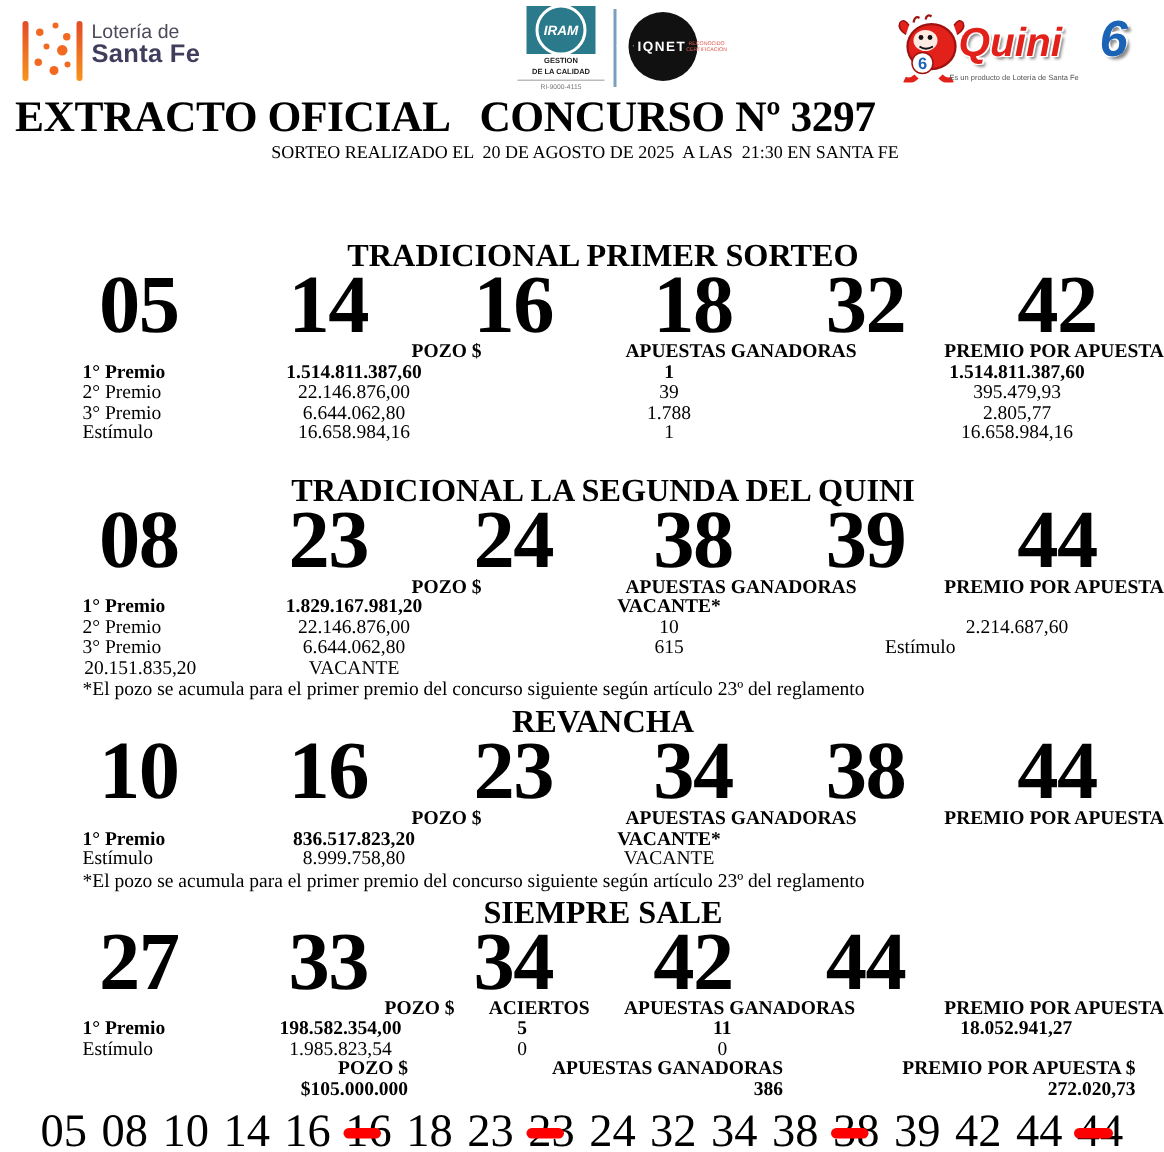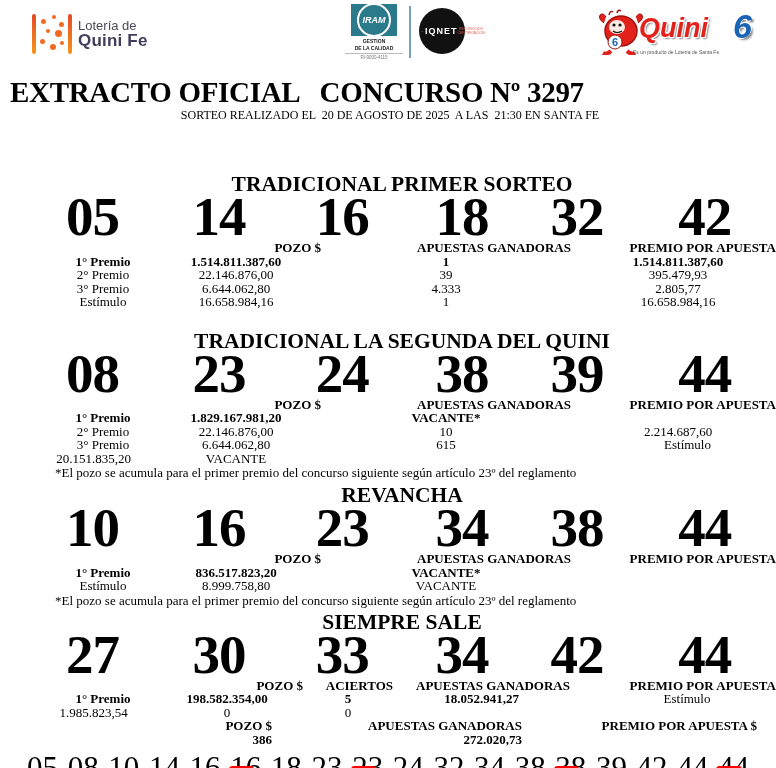--- a/index.html
+++ b/index.html
@@ -2,21 +2,21 @@
 <html><head>
 <meta charset="utf-8">
 <style>
   html,body{margin:0;padding:0;}
   body{width:776px;height:768px;background:#fff;overflow:hidden;
        font-family:"Liberation Serif", serif;color:#000;}
   .page{position:relative;width:776px;height:768px;background:#fff;}
 
   
   .logos{position:relative;height:62px;}
-  .sf-logo{position:absolute;left:32px;top:14px;display:flex;align-items:center;}
+  .sf-logo{position:absolute;left:15px;top:14px;display:flex;align-items:flex-start;}
   .sf-bar{width:4px;height:40px;border-radius:2px;background:linear-gradient(#e34b27,#f7941d);}
   .sf-dots{position:relative;width:28px;height:40px;margin:0 2px;}
   .sf-dots i{position:absolute;border-radius:50%;background:#f26a21;}
   .sf-text{margin-left:6px;font-family:"Liberation Sans",sans-serif;line-height:1;}
   .sf-text .l1{font-size:13px;color:#4a4a5a;}
   .sf-text .l2{font-size:17px;font-weight:bold;color:#413d5c;letter-spacing:.2px;}
   .cert{position:absolute;left:345px;top:4px;display:flex;align-items:flex-start;}
   .iram{width:58px;text-align:center;font-family:"Liberation Sans",sans-serif;}
   .iram-sq{width:46px;height:32px;margin:0 auto;background:#2a7a8c;display:flex;align-items:center;justify-content:center;}
   .iram-circ{width:30px;height:30px;border:2px solid #fff;border-radius:50%;display:flex;align-items:center;justify-content:center;
@@ -34,34 +34,34 @@
   .quini-mascot{position:absolute;left:0;top:6px;width:52px;height:46px;}
   .quini-word{position:absolute;left:44px;top:10px;font-family:"Liberation Sans",sans-serif;
               font-weight:bold;font-style:italic;font-size:27px;color:#e3211b;
               text-shadow:-1px -1px 0 #fff,1px -1px 0 #fff,-1px 1px 0 #fff,1px 1px 0 #fff,2px 2px 2px #8a8a8a;text-align:right;}
   .quini-six{position:absolute;left:138px;top:4px;font-family:"Liberation Sans",sans-serif;
              font-weight:bold;font-style:italic;font-size:34px;color:#1b63b5;
              text-shadow:-1px -1px 0 #fff,1px -1px 0 #fff,-1px 1px 0 #fff,2px 2px 2px #8a8a8a;}
   .quini-tag{position:absolute;left:38px;top:46px;font-size:5px;color:#555;
              font-family:"Liberation Sans",sans-serif;white-space:nowrap;}
 
-  .doc-title{margin:14px 0 0 10px;font-size:29px;font-weight:bold;white-space:pre;letter-spacing:-.3px;line-height:32px;}
+  .doc-title{margin:0 0 0 10px;font-size:29px;font-weight:bold;white-space:pre;letter-spacing:-.3px;line-height:32px;}
   .doc-sub{text-align:center;font-size:12px;white-space:pre;line-height:14px;margin-left:4px;}
 
   
   #sections{position:relative;padding-left:28px;}
   .section-title{font-size:21.5px;font-weight:bold;text-align:center;line-height:21px;margin:0;}
   .s1{margin-top:52px;} .s2{margin-top:22px;} .s3{margin-top:6px;} .s4{margin-top:5px;}
   .numrow{display:grid;grid-template-columns:17.25% 16.55% 16.4% 15.65% 15.1% 19.05%;height:46px;}
   .numrow span{text-align:center;font-size:55px;font-weight:bold;line-height:44px;letter-spacing:-1px;}
   .tbl{width:749px;margin-left:8px;display:grid;font-size:13px;line-height:13.5px;}
   .tbl.cols3{grid-template-columns:115px 170px 250px 214px;}
   .tbl.cols4{grid-template-columns:115px 152px 90px 177px 215px;}
   .tbl .hdr{font-weight:bold;text-align:right;}
-  .tbl .lbl{text-align:center;padding-left:19px;}
+  .tbl .lbl{text-align:left;padding-left:19px;}
   .tbl .cell{text-align:center;}
   .tbl .b{font-weight:bold;}
   .footnote{font-size:13px;line-height:13px;margin:1px 0 0 27px;}
 
   
   .pe-tbl{width:749px;margin-left:8px;display:grid;grid-template-columns:264px 250px 235px;
           font-size:13px;line-height:14px;}
   .pe-tbl div{text-align:right;font-weight:bold;}
 
   
@@ -85,21 +85,21 @@
         <i style="left:21px;top:8px;width:5px;height:5px;"></i>
         <i style="left:8px;top:15px;width:4px;height:4px;"></i>
         <i style="left:17px;top:16px;width:7px;height:7px;"></i>
         <i style="left:2px;top:25px;width:5px;height:5px;"></i>
         <i style="left:12px;top:30px;width:6px;height:6px;"></i>
         <i style="left:22px;top:27px;width:4px;height:4px;"></i>
       </div>
       <div class="sf-bar"></div>
       <div class="sf-text">
         <div class="l1">Lotería de</div>
-        <div class="l2">Quini Fe</div>
+        <div class="l2">Santa Fe</div>
       </div>
     </div>
 
     <div class="cert">
       <div class="iram">
         <div class="iram-sq">
           <div class="iram-circ">IRAM</div>
         </div>
         <div class="iram-cap">
           <span>GESTION</span><br>
@@ -160,21 +160,21 @@
           <div class="lbl b">1° Premio</div>
           <div class="cell b">1.514.811.387,60</div>
           <div class="cell b">1</div>
           <div class="cell b">1.514.811.387,60</div>
           <div class="lbl">2° Premio</div>
           <div class="cell">22.146.876,00</div>
           <div class="cell">39</div>
           <div class="cell">395.479,93</div>
           <div class="lbl">3° Premio</div>
           <div class="cell">6.644.062,80</div>
-          <div class="cell">4.333</div>
+          <div class="cell">1.788</div>
           <div class="cell">2.805,77</div>
           <div class="lbl">Estímulo</div>
           <div class="cell">16.658.984,16</div>
           <div class="cell">1</div>
           <div class="cell">16.658.984,16</div>
         </div>
       </div>
       <div class="section s2">
         <div class="section-title">TRADICIONAL LA SEGUNDA DEL QUINI</div>
         <div class="numrow">
@@ -231,51 +231,52 @@
           <div class="cell">8.999.758,80</div>
           <div class="cell">VACANTE</div>
           <div class="cell"></div>
         </div>
         <div class="footnote">*El pozo se acumula para el primer premio del concurso siguiente según artículo 23º del reglamento</div>
       </div>
       <div class="section s4">
         <div class="section-title">SIEMPRE SALE</div>
         <div class="numrow">
           <span>27</span>
-          <span>30</span>
           <span>33</span>
           <span>34</span>
           <span>42</span>
           <span>44</span>
         </div>
         <div class="tbl cols4">
           <div class="lbl"></div>
           <div class="hdr">POZO $</div>
           <div class="hdr">ACIERTOS</div>
           <div class="hdr">APUESTAS GANADORAS</div>
           <div class="hdr">PREMIO POR APUESTA $</div>
           <div class="lbl b">1°  Premio</div>
           <div class="cell b">198.582.354,00</div>
           <div class="cell b">5</div>
+          <div class="cell b">11</div>
           <div class="cell b">18.052.941,27</div>
           <div class="lbl">Estímulo</div>
           <div class="cell">1.985.823,54</div>
           <div class="cell">0</div>
           <div class="cell">0</div>
         </div>
       </div>
     </div>
 
   <div id="premio-extra">
     <div class="pe-tbl" id="pe-hdr">
         <div>POZO $</div>
         <div>APUESTAS GANADORAS</div>
         <div>PREMIO POR APUESTA $</div>
       </div>
     <div class="pe-tbl" id="pe-val">
+        <div>$105.000.000</div>
         <div>386</div>
         <div>272.020,73</div>
       </div>
   </div>
 
   <div class="strip" id="bottom-strip">
       <span>05</span>
       <span>08</span>
       <span>10</span>
       <span>14</span>

